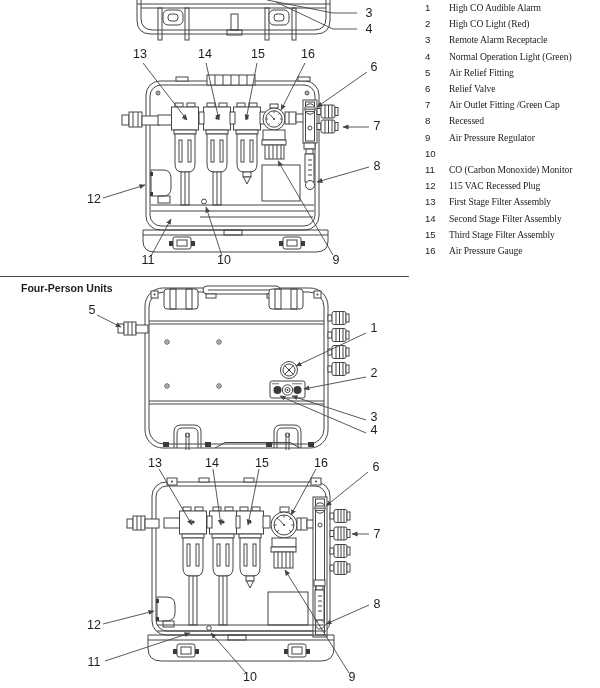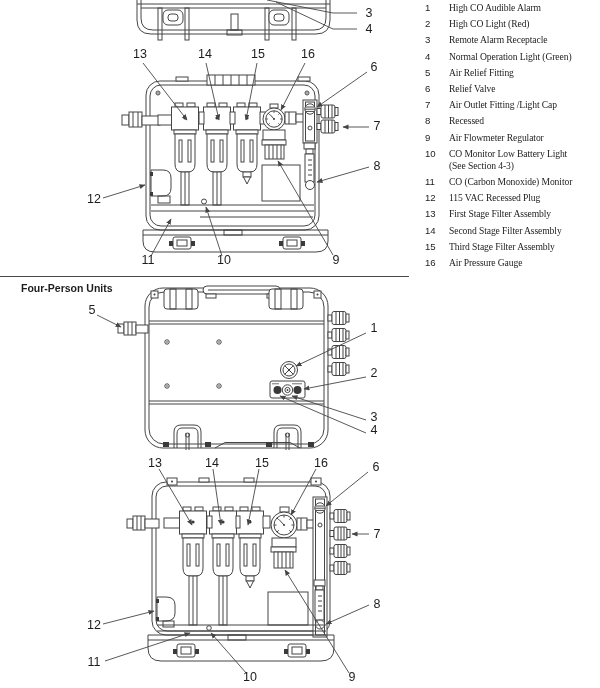--- a/index.html
+++ b/index.html
@@ -519,36 +519,32 @@
     <div class="p-row">
         <span class="p-num">5</span>
         <span class="p-lbl">Air Relief Fitting</span>
       </div>
     <div class="p-row">
         <span class="p-num">6</span>
         <span class="p-lbl">Relief Valve</span>
       </div>
     <div class="p-row">
         <span class="p-num">7</span>
-        <span class="p-lbl">Air Outlet Fitting /Light Cap</span>
+        <span class="p-lbl">Air Outlet Fitting /Green Cap</span>
       </div>
     <div class="p-row">
         <span class="p-num">8</span>
         <span class="p-lbl">Recessed</span>
       </div>
     <div class="p-row">
         <span class="p-num">9</span>
-        <span class="p-lbl">Air Flowmeter Regulator</span>
+        <span class="p-lbl">Air Pressure Regulator</span>
       </div>
     <div class="p-row">
         <span class="p-num">10</span>
-        <span class="p-lbl">
-          <span>CO Monitor Low Battery Light</span>
-          <span>(See Section 4-3)</span>
-        </span>
       </div>
     <div class="p-row">
         <span class="p-num">11</span>
         <span class="p-lbl">CO (Carbon Monoxide) Monitor</span>
       </div>
     <div class="p-row">
         <span class="p-num">12</span>
         <span class="p-lbl">115 VAC Recessed Plug</span>
       </div>
     <div class="p-row">

